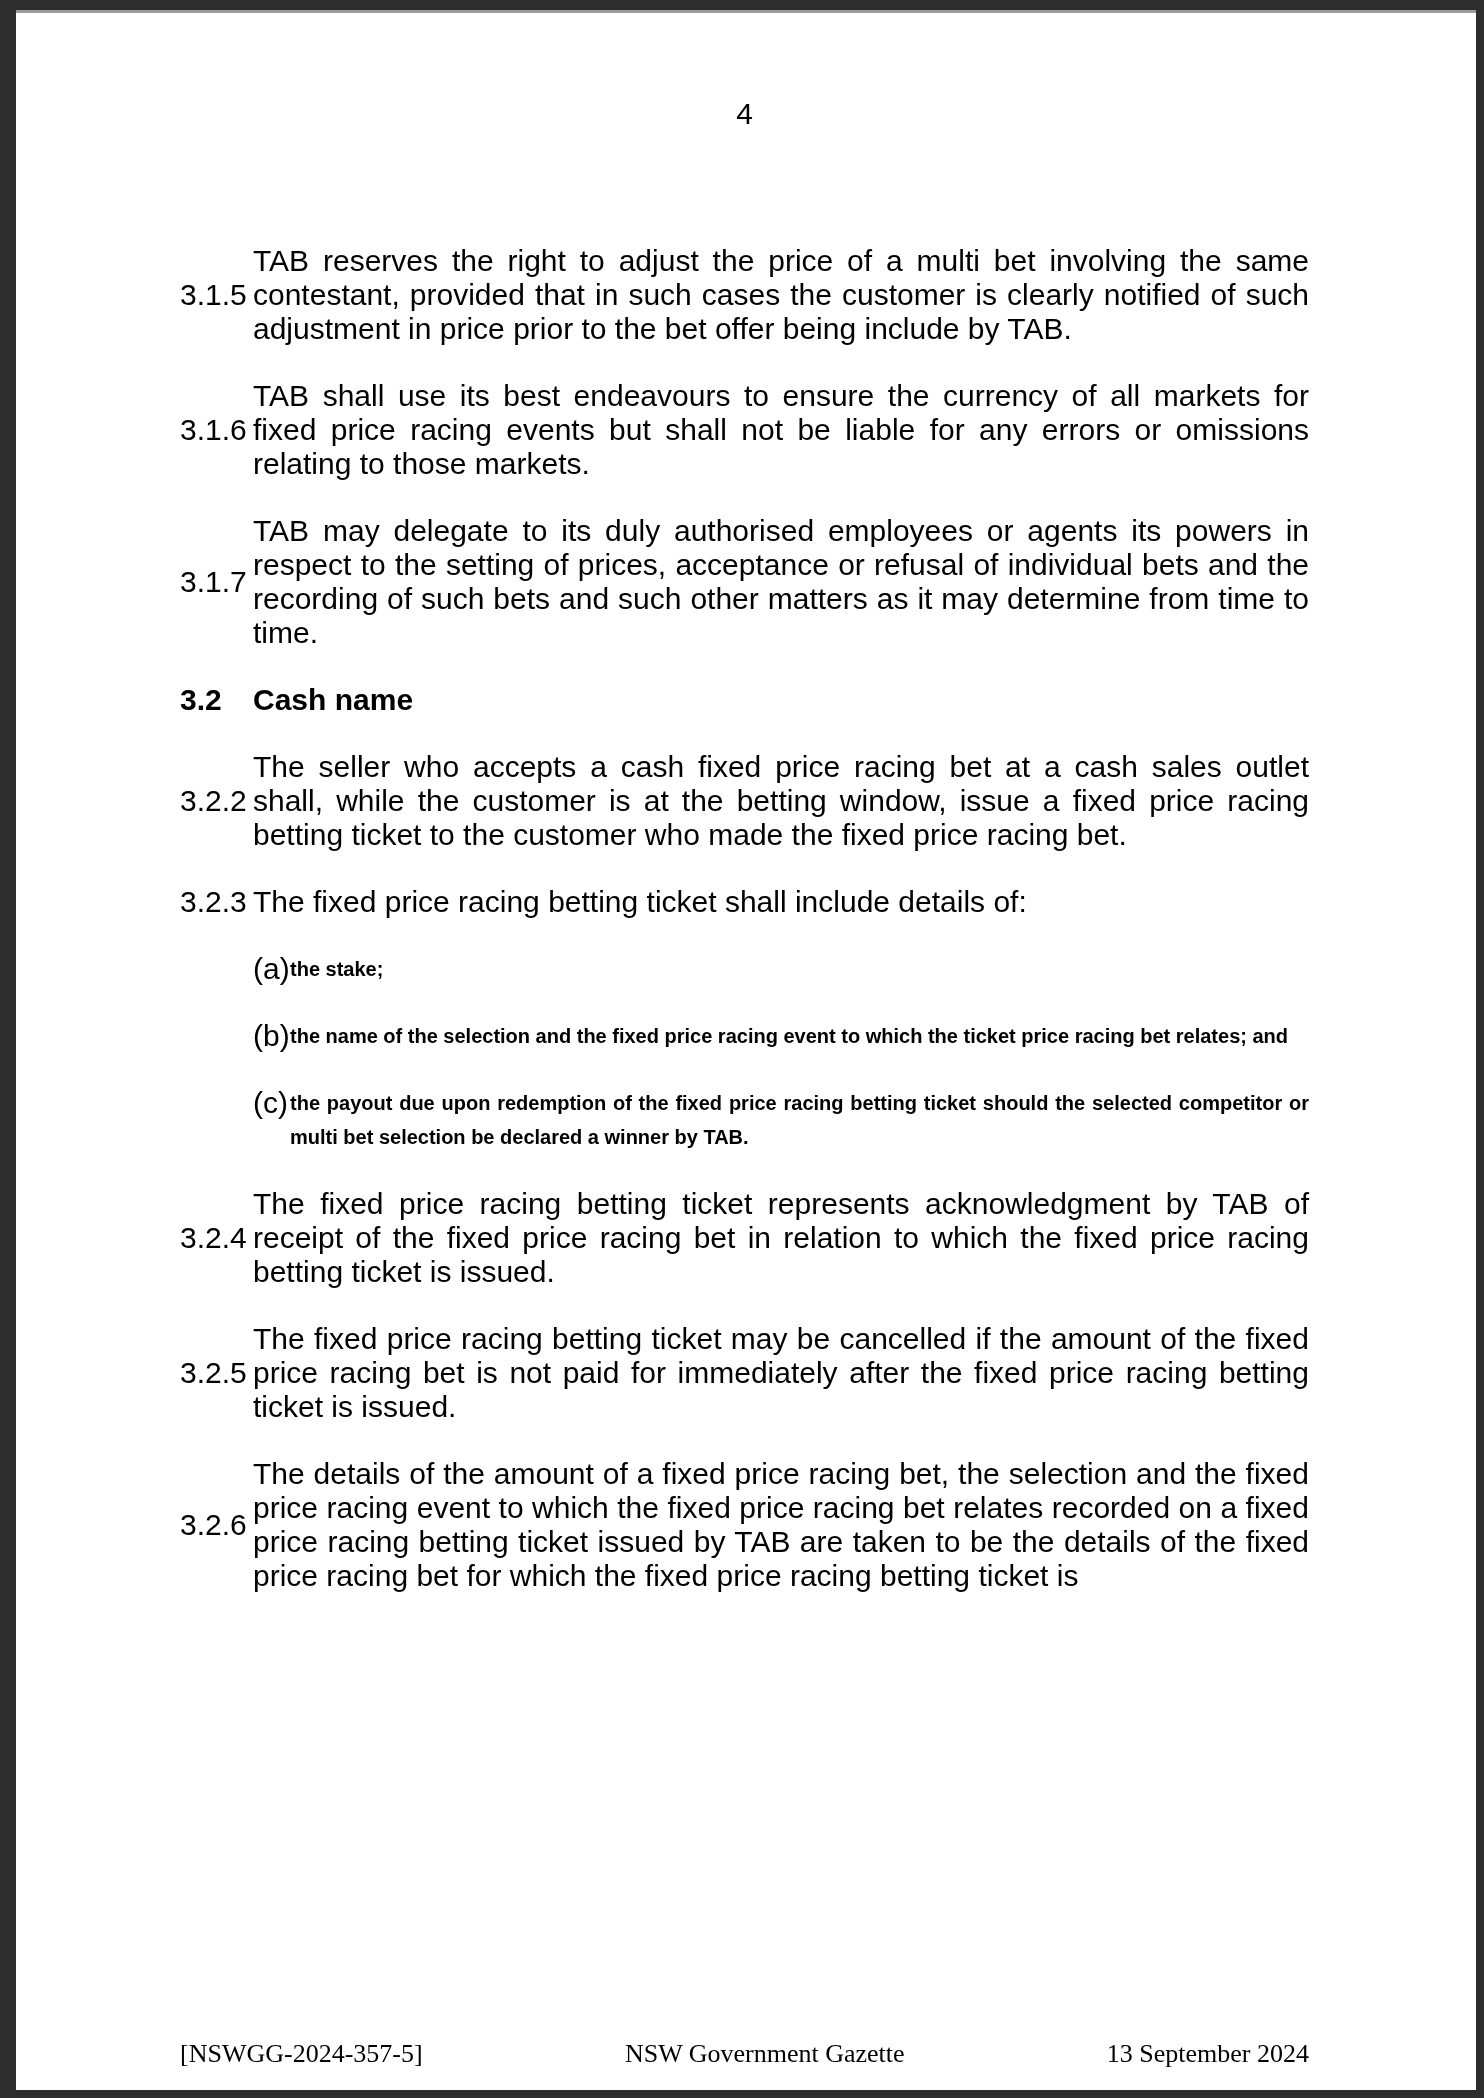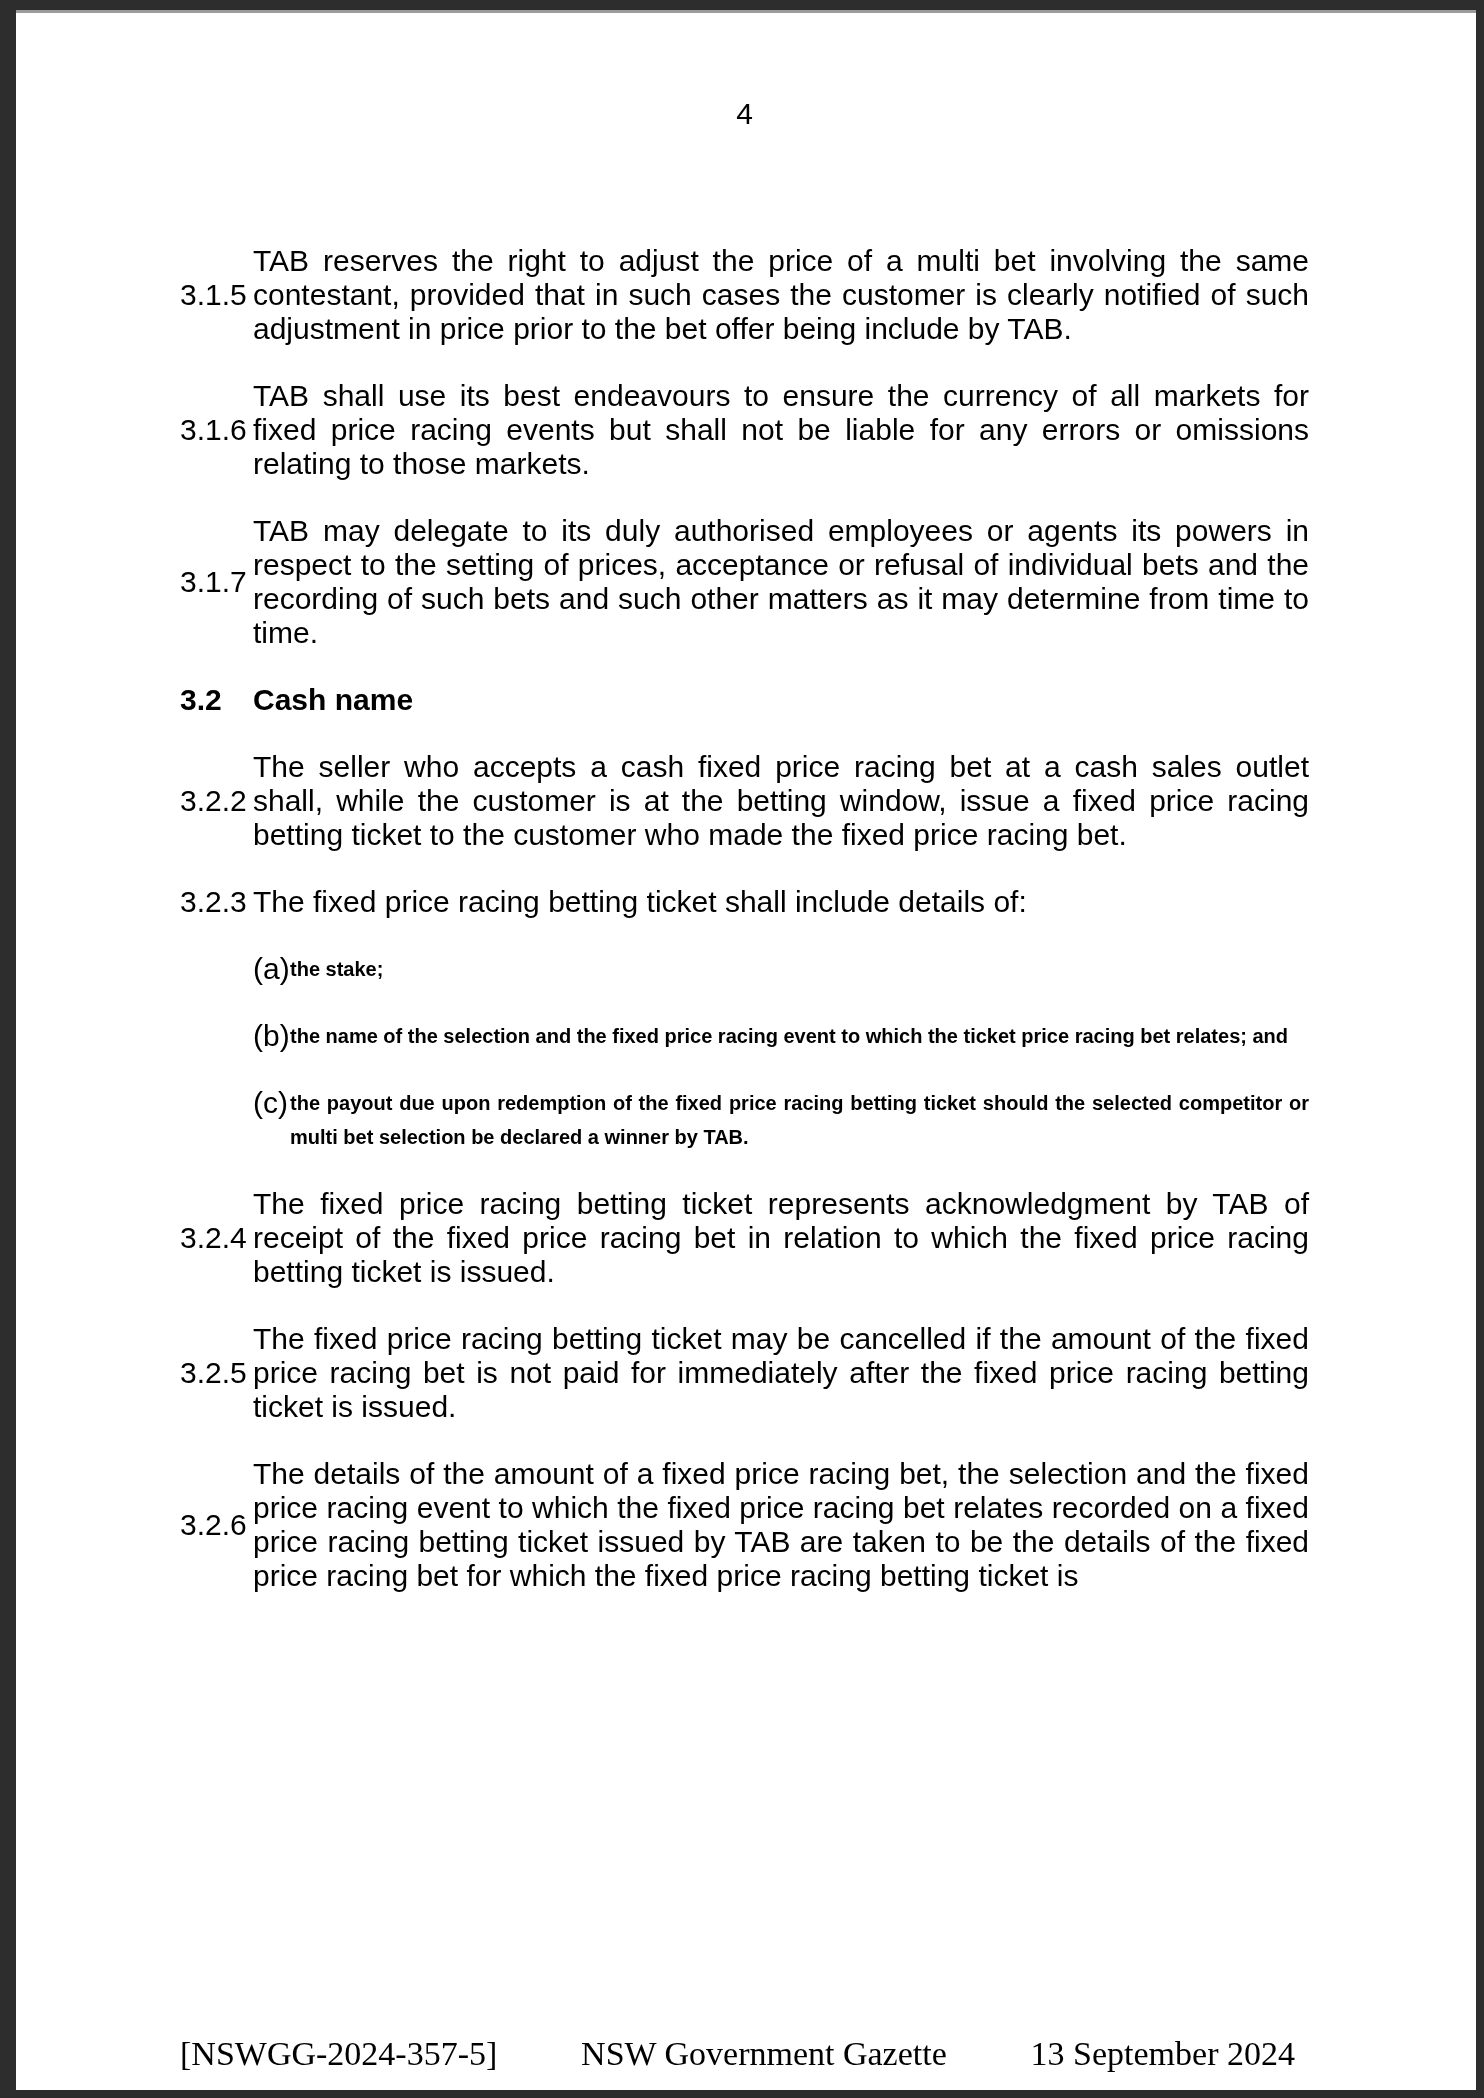--- a/index.html
+++ b/index.html
@@ -76,27 +76,27 @@
     flex: 1;
     font-size: 20px;
     line-height: 34px;
     text-align: justify;
     text-justify: inter-word;
     font-weight: bold;
   }
   .footer {
     position: absolute;
     left: 164px;
-    right: 181px;
+    right: 167px;
     top: 2026px;
     display: flex;
     justify-content: space-between;
     align-items: baseline;
     font-family: "Liberation Serif", serif;
-    font-size: 34px;
+    font-size: 26px;
     line-height: 30px;
   }
   .footer-left, .footer-center, .footer-right { white-space: nowrap; }
 </style>
 </head>
 <body>
 
 <div class="page">
 
   <div class="page-number">4</div>

